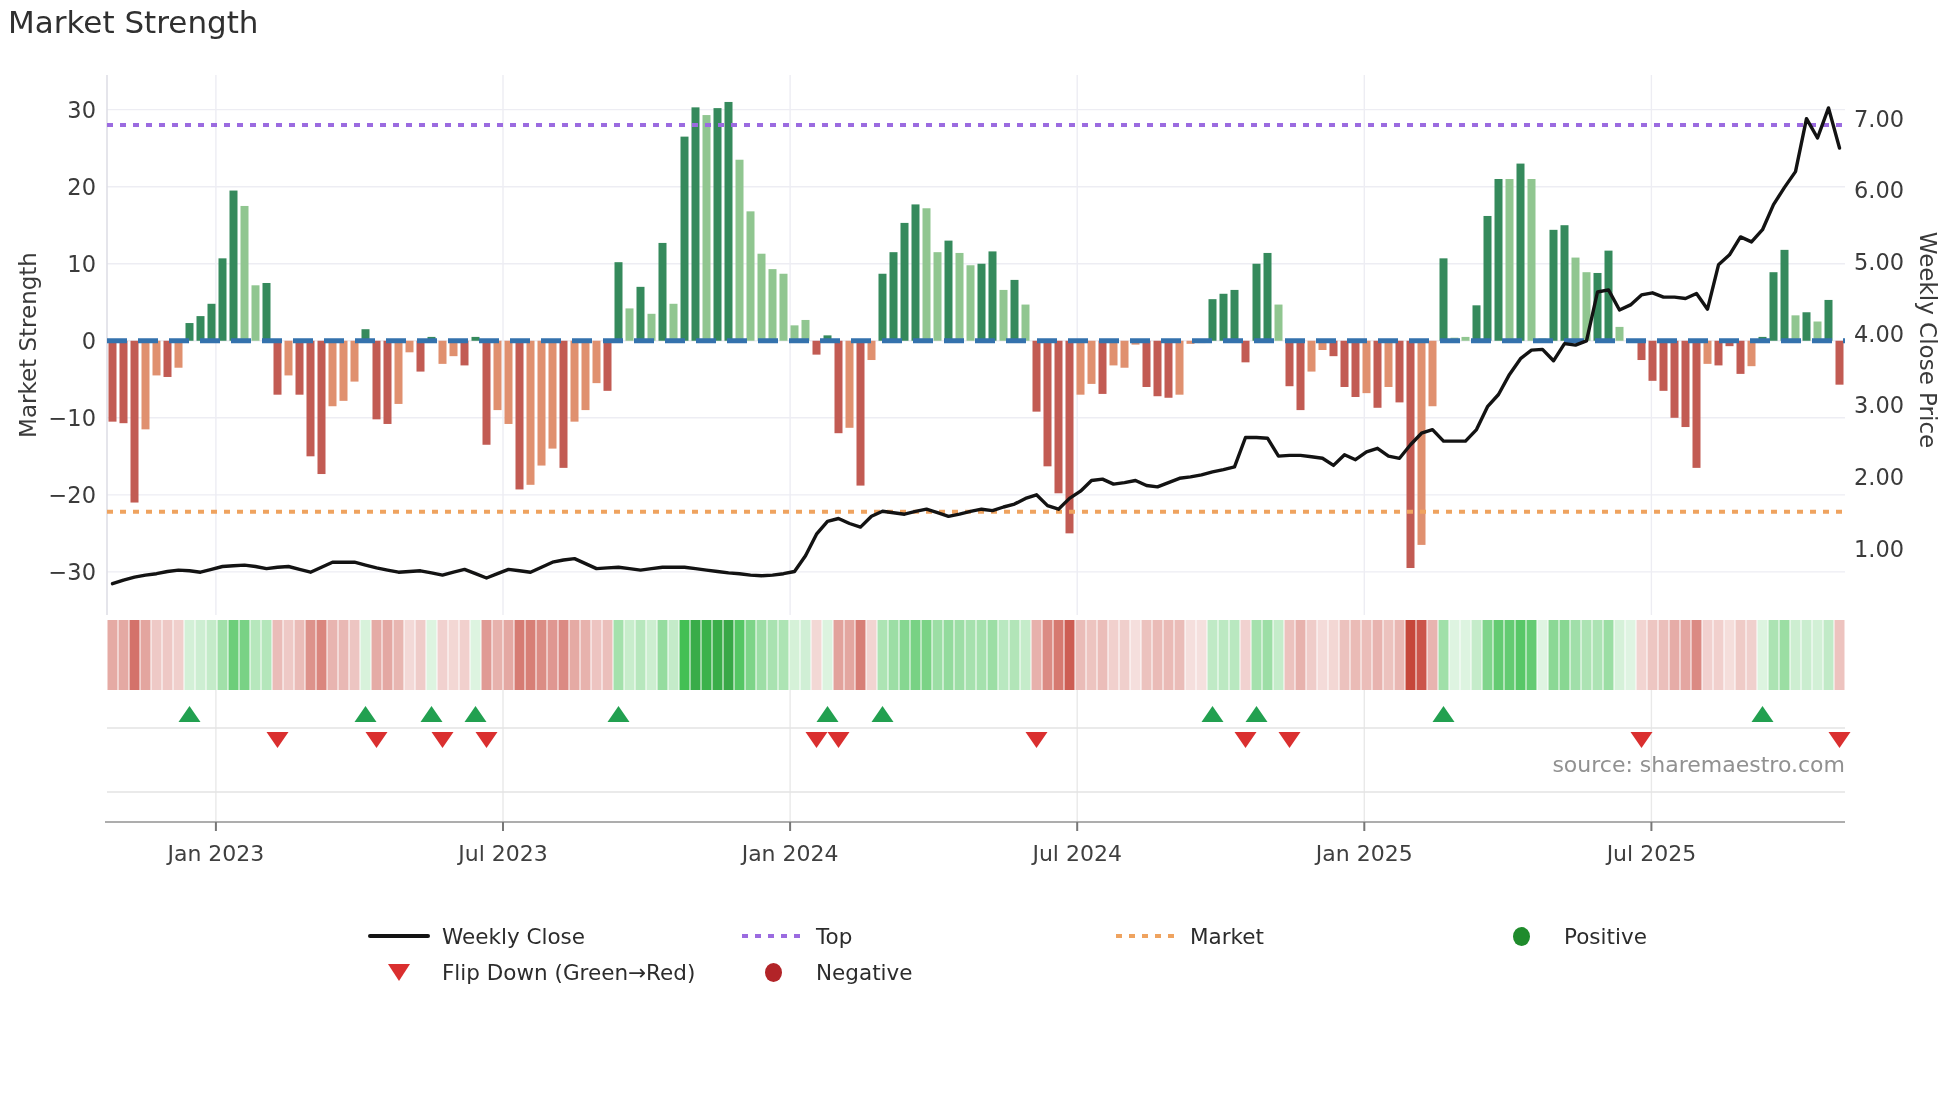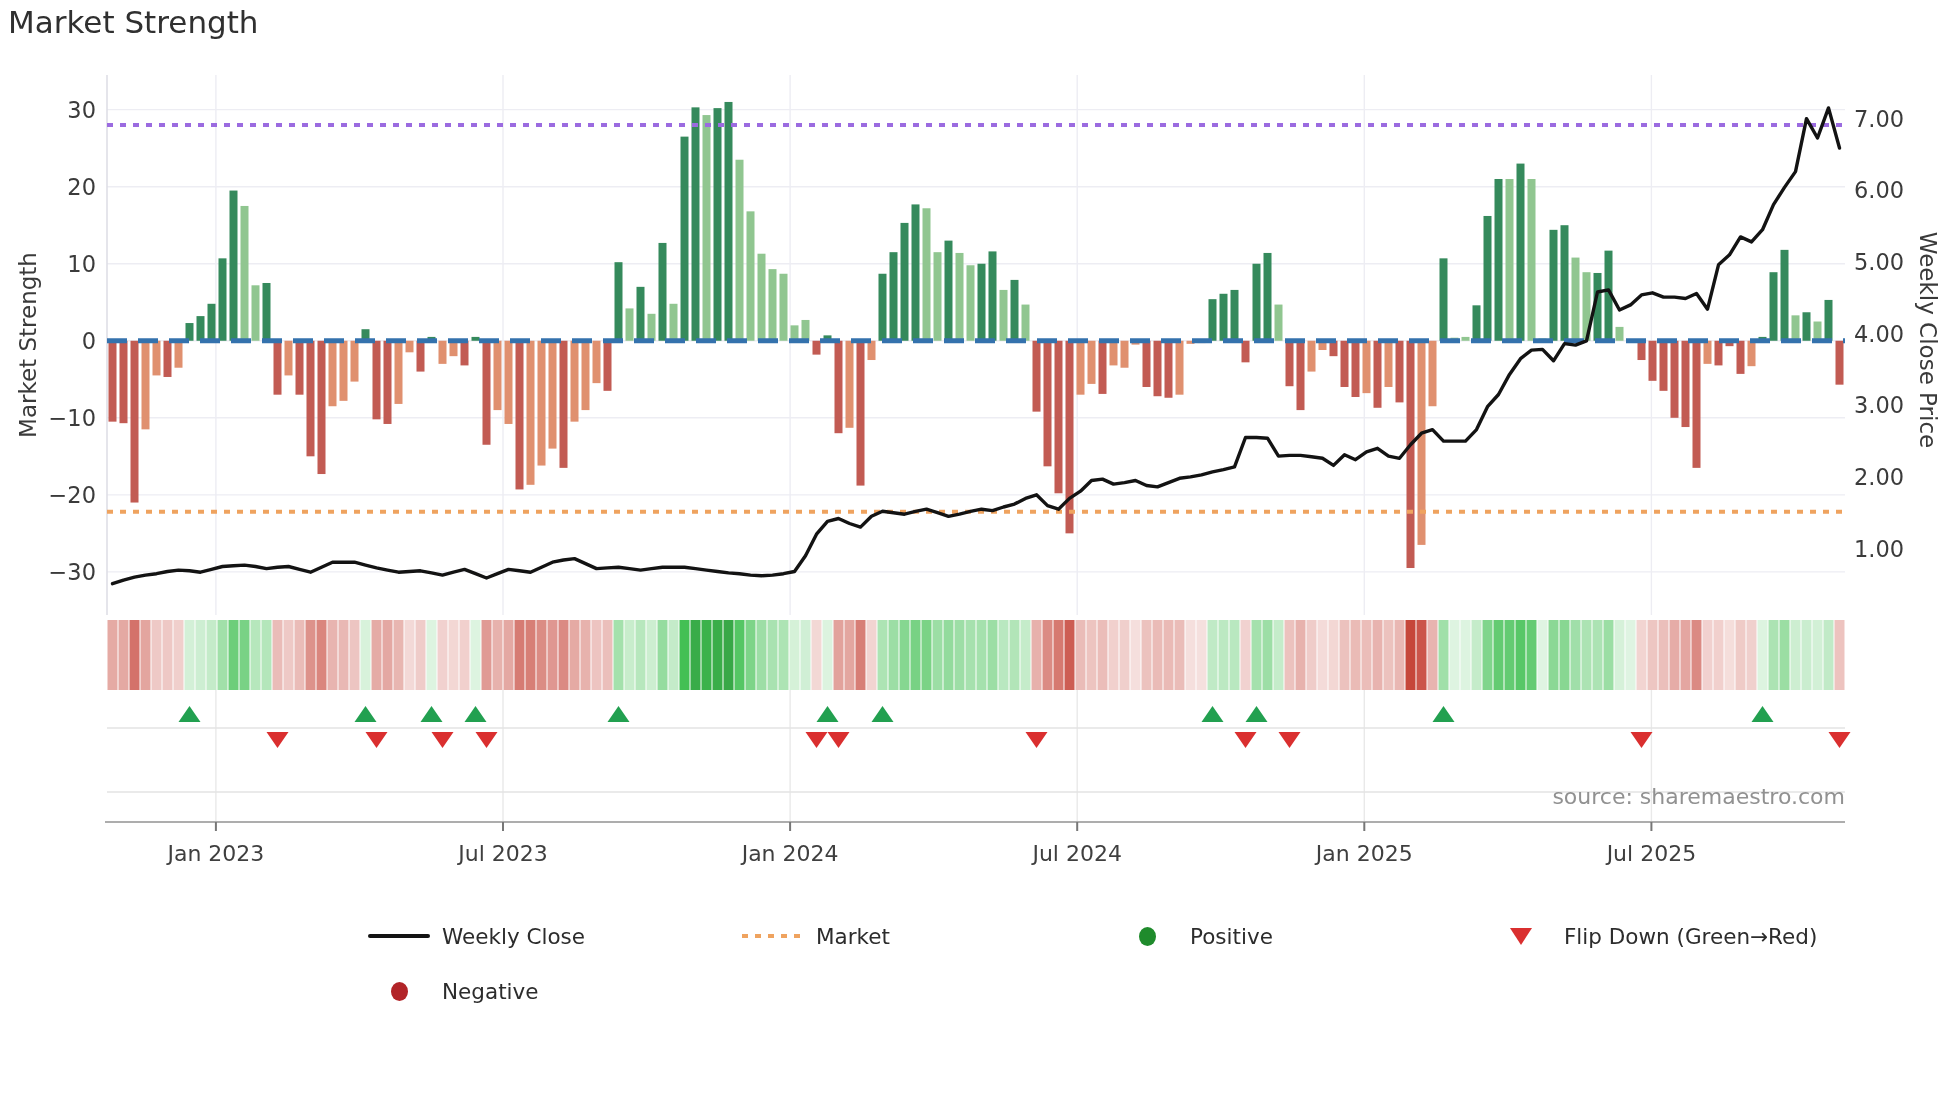--- a/index.html
+++ b/index.html
@@ -3,25 +3,25 @@
 <meta charset="utf-8">
 <style>
   html,body{margin:0;padding:0;background:#fff;}
   .canvas{position:relative;width:1960px;height:1102px;background:#ffffff;
           font-family:"DejaVu Sans",sans-serif;overflow:hidden;}
   .page-title{position:absolute;left:8px;top:4px;font-size:31px;color:#303030;}
   .ylabel-left{position:absolute;left:28px;top:345px;transform:translate(-50%,-50%) rotate(-90deg);
                font-size:23px;color:#3a3a3a;white-space:nowrap;}
   .ylabel-right{position:absolute;left:1928px;top:340px;transform:translate(-50%,-50%) rotate(90deg);
                 font-size:23px;color:#3a3a3a;white-space:nowrap;}
-  .source{position:absolute;right:115px;top:784px;font-size:22px;color:#919191;}
+  .source{position:absolute;right:115px;top:752px;font-size:22px;color:#919191;}
   #chart-svg{position:absolute;left:0;top:0;}
   #chart-svg text{font-family:"DejaVu Sans",sans-serif;}
   .legend{position:absolute;left:368px;top:921px;display:grid;
-          grid-template-columns:374px 374px 374px auto;row-gap:25px;}
+          grid-template-columns:374px 374px 374px auto;row-gap:6px;}
   .legend-item{display:flex;align-items:center;height:30px;}
   .legend-item .lab{font-size:21.5px;color:#2c2c2c;margin-left:12px;white-space:nowrap;}
   .lm{width:62px;height:22px;display:flex;align-items:center;justify-content:center;flex:none;}
   .lm-line{width:62px;height:4px;background:#131313;border-radius:2px;}
   .lm-dash{width:62px;height:5px;background:repeating-linear-gradient(90deg,#3472ad 0 19px,transparent 19px 32px);}
   .lm-dotp{width:62px;height:4px;background:repeating-linear-gradient(90deg,#9b6be0 0 6px,transparent 6px 13px);}
   .lm-doto{width:62px;height:4px;background:repeating-linear-gradient(90deg,#efa35f 0 6px,transparent 6px 13px);}
   .lm-triu{width:0;height:0;border-left:11px solid transparent;border-right:11px solid transparent;border-bottom:17px solid #22a050;}
   .lm-trid{width:0;height:0;border-left:11px solid transparent;border-right:11px solid transparent;border-top:17px solid #da2f2f;}
   .lm-cg{width:17px;height:19px;border-radius:50%;background:#1f8b2c;}
@@ -447,20 +447,26 @@
 
   <div class="legend">
     <div class="legend-item">
       <span class="lm">
           <i class="lm-line"></i>
         </span>
       <span class="lab">Weekly Close</span>
     </div>
     <div class="legend-item">
       <span class="lm">
+          <i class="lm-dotp"></i>
+        </span>
+      <span class="lab">Top</span>
+    </div>
+    <div class="legend-item">
+      <span class="lm">
           <i class="lm-doto"></i>
         </span>
       <span class="lab">Market</span>
     </div>
     <div class="legend-item">
       <span class="lm">
           <i class="lm-cg"></i>
         </span>
       <span class="lab">Positive</span>
     </div>

